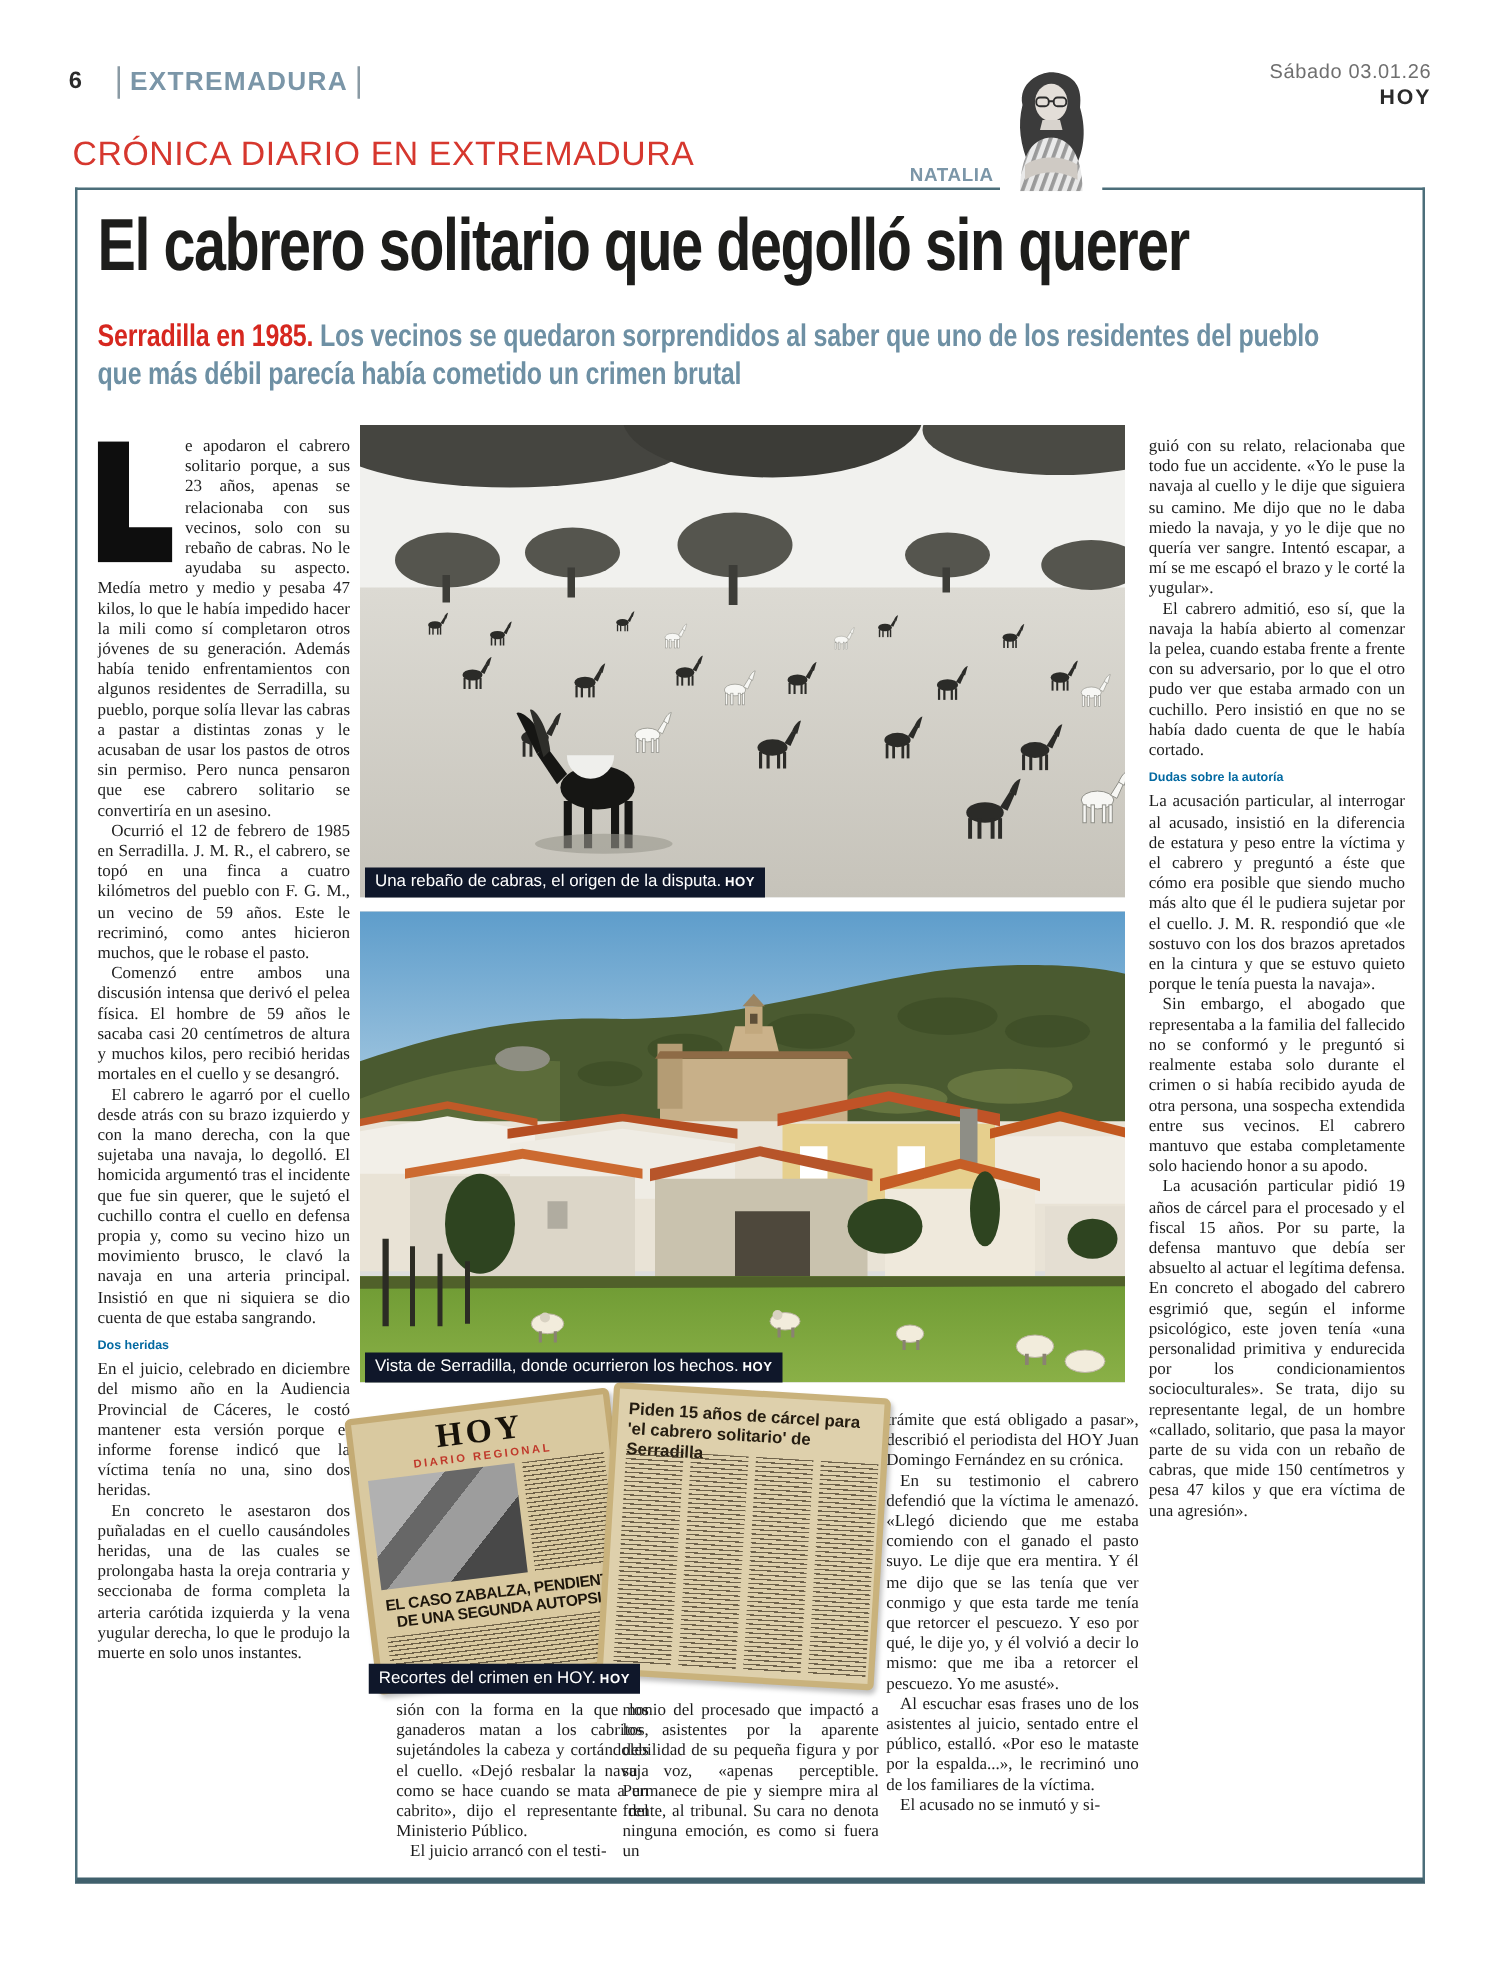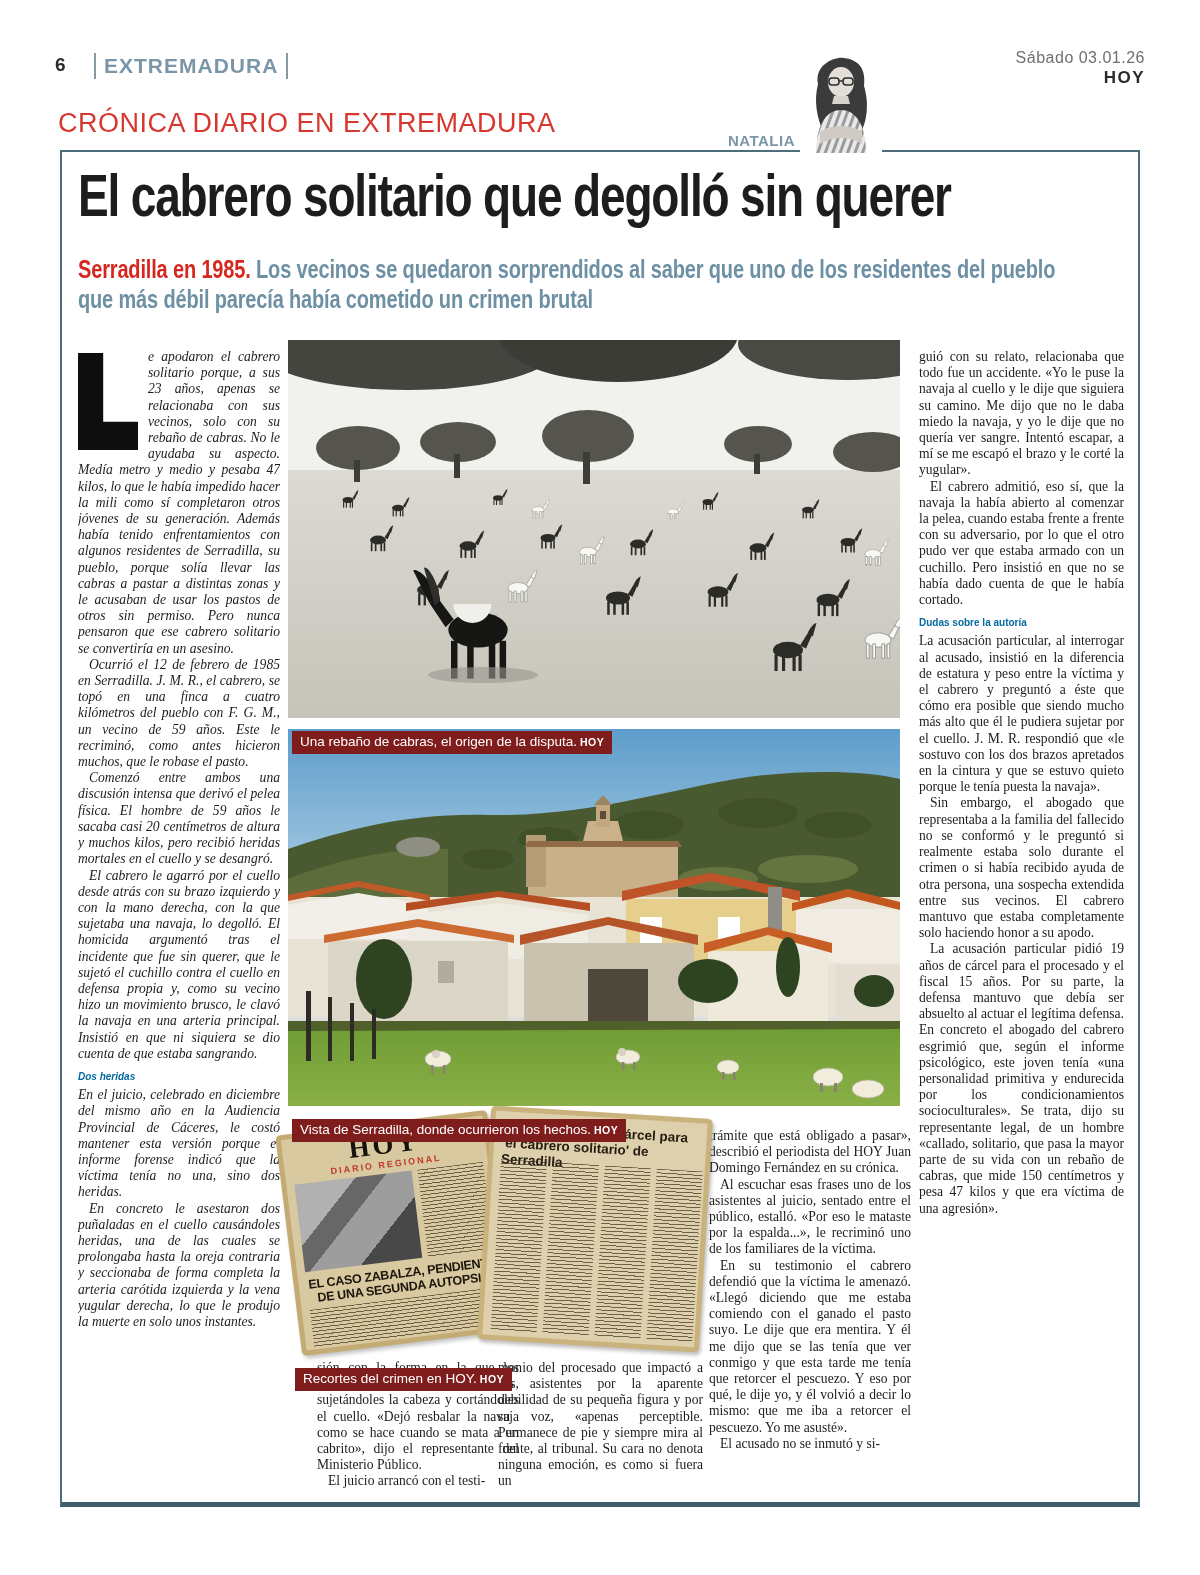--- a/index.html
+++ b/index.html
@@ -28,34 +28,34 @@
   .standfirst .lead{color:#d6271f;}
 
   
   .col{font-family:"Liberation Serif",serif;font-size:13.6px;line-height:16.2px;text-align:justify;
        color:#1c1c1c;overflow:hidden;}
   .col p{margin:0;}
   .col p + p{text-indent:11px;}
   .col h3.subhead{font-family:"Liberation Sans",sans-serif;font-size:10px;font-weight:bold;
        margin:7px 0 2px 0;color:#0369a1;}
   .col h3.subhead + p{text-indent:0;}
-  .col1{left:78px;top:349px;width:202px;height:1150px;font-style:italic;}
+  .col1{left:78px;top:349px;width:202px;height:1150px;}
   .col5{left:919px;top:349px;width:205px;height:1150px;}
   .col4b{left:709px;top:1128px;width:202px;height:372px;}
   .col2b{left:288px;top:1360px;width:202px;height:140px;margin-left:29px;}
   .col3b{left:498px;top:1360px;width:205px;height:140px;}
   .dropcap{float:left;width:60px;height:97px;background:#0e0e0e;margin:4px 10px 2px 0;
        clip-path:polygon(0 0,42% 0,42% 71%,100% 71%,100% 100%,0 100%);}
 
   
   .photo{overflow:hidden;background:#ddd;}
   .photo1{left:288px;top:340px;width:612px;height:378px;}
   .photo2{left:288px;top:729px;width:612px;height:377px;}
-  .caption{position:absolute;background:#7f1d1d;color:#fff;font-size:13.5px;line-height:16px;
-       padding:3px 8px 4px 8px;white-space:nowrap;z-index:6;margin-top:37px;}
+  .caption{position:absolute;background:#0f172a;color:#fff;font-size:13.5px;line-height:16px;
+       padding:3px 8px 4px 8px;white-space:nowrap;z-index:6;}
   .caption .credit{font-size:10.5px;font-weight:bold;letter-spacing:.5px;margin-left:3px;}
 
   
   .clips{left:288px;top:1112px;width:422px;height:242px;}
   .clip{position:absolute;box-sizing:border-box;}
   .clipL{left:0;top:10px;width:213px;height:222px;transform:rotate(-7deg);background:#d9c9a0;
       border:5px solid #c4ab74;border-radius:5px;box-shadow:2px 3px 4px rgba(0,0,0,.25);}
   .clipR{left:196px;top:0;width:222px;height:234px;transform:rotate(3.5deg);background:#ded0ac;
       border:5px solid #c9b27c;border-radius:5px;box-shadow:2px 3px 4px rgba(0,0,0,.25);}
   .clip .tx{position:absolute;background-image:repeating-linear-gradient(to bottom,rgba(62,50,32,.7) 0 1px,transparent 1px 3.6px);}
@@ -139,22 +139,22 @@
   <div class="abs col col5">
       <p>guió con su relato, relacionaba que todo fue un accidente. «Yo le puse la navaja al cuello y le dije que siguiera su camino. Me dijo que no le daba miedo la navaja, y yo le dije que no quería ver sangre. Intentó escapar, a mí se me escapó el brazo y le corté la yugular».</p>
       <p>El cabrero admitió, eso sí, que la navaja la había abierto al comenzar la pelea, cuando estaba frente a frente con su adversario, por lo que el otro pudo ver que estaba armado con un cuchillo. Pero insistió en que no se había dado cuenta de que le había cortado.</p>
       <h3 class="subhead">Dudas sobre la autoría</h3>
       <p>La acusación particular, al interrogar al acusado, insistió en la diferencia de estatura y peso entre la víctima y el cabrero y preguntó a éste que cómo era posible que siendo mucho más alto que él le pudiera sujetar por el cuello. J. M. R. respondió que «le sostuvo con los dos brazos apretados en la cintura y que se estuvo quieto porque le tenía puesta la navaja».</p>
       <p>Sin embargo, el abogado que representaba a la familia del fallecido no se conformó y le preguntó si realmente estaba solo durante el crimen o si había recibido ayuda de otra persona, una sospecha extendida entre sus vecinos. El cabrero mantuvo que estaba completamente solo haciendo honor a su apodo.</p>
       <p>La acusación particular pidió 19 años de cárcel para el procesado y el fiscal 15 años. Por su parte, la defensa mantuvo que debía ser absuelto al actuar el legítima defensa. En concreto el abogado del cabrero esgrimió que, según el informe psicológico, este joven tenía «una personalidad primitiva y endurecida por los condicionamientos socioculturales». Se trata, dijo su representante legal, de un hombre «callado, solitario, que pasa la mayor parte de su vida con un rebaño de cabras, que mide 150 centímetros y pesa 47 kilos y que era víctima de una agresión».</p>
     </div>
   <div class="abs col col4b">
       <p>trámite que está obligado a pasar», describió el periodista del HOY Juan Domingo Fernández en su crónica.</p>
+      <p>En su testimonio el cabrero defendió que la víctima le amenazó. «Llegó diciendo que me estaba comiendo con el ganado el pasto suyo. Le dije que era mentira. Y él me dijo que se las tenía que ver conmigo y que esta tarde me tenía que retorcer el pescuezo. Y eso por qué, le dije yo, y él volvió a decir lo mismo: que me iba a retorcer el pescuezo. Yo me asusté».</p>
       <p>Al escuchar esas frases uno de los asistentes al juicio, sentado entre el público, estalló. «Por eso le mataste por la espalda...», le recriminó uno de los familiares de la víctima.</p>
-      <p>En su testimonio el cabrero defendió que la víctima le amenazó. «Llegó diciendo que me estaba comiendo con el ganado el pasto suyo. Le dije que era mentira. Y él me dijo que se las tenía que ver conmigo y que esta tarde me tenía que retorcer el pescuezo. Y eso por qué, le dije yo, y él volvió a decir lo mismo: que me iba a retorcer el pescuezo. Yo me asusté».</p>
       <p>El acusado no se inmutó y si-</p>
     </div>
   <div class="abs col col2b">
       <p>sión con la forma en la que los ganaderos matan a los cabritos, sujetándoles la cabeza y cortándoles el cuello. «Dejó resbalar la navaja como se hace cuando se mata a un cabrito», dijo el representante del Ministerio Público.</p>
       <p>El juicio arrancó con el testi-</p>
     </div>
   <div class="abs col col3b">
       <p>monio del procesado que impactó a los asistentes por la aparente debilidad de su pequeña figura y por su voz, «apenas perceptible. Permanece de pie y siempre mira al frente, al tribunal. Su cara no denota ninguna emoción, es como si fuera un</p>
     </div>
 

